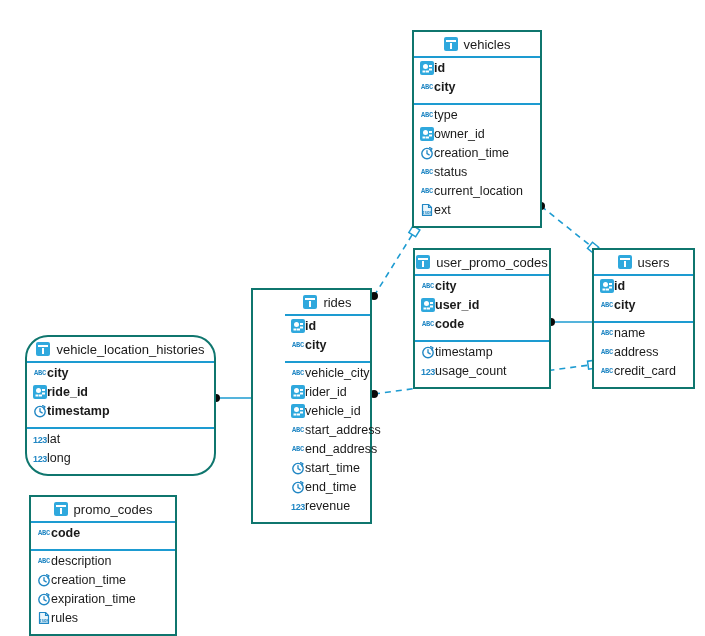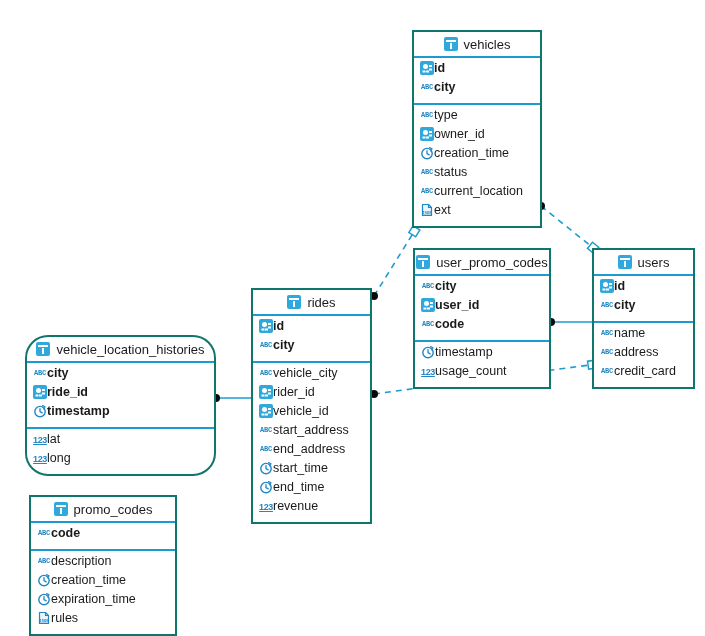--- a/index.html
+++ b/index.html
@@ -122,21 +122,20 @@
   }
   
   .ico-123 {
     color: #2187c4;
     font-family: "Liberation Sans", sans-serif;
     font-size: 9px;
     font-weight: bold;
     letter-spacing: -0.4px;
     line-height: 16px;
     text-align: center;
-    text-decoration: underline;
   }
   
   .ico-clock svg { display: block; }
   
   .ico-json svg { display: block; }
 
   .title-text { display: inline-block; }
 </style>
 </head>
 <body>
@@ -282,21 +281,21 @@
           <div class="field-row">
             <span class="ico ico-abc">ABC</span>
             <span class="fname">address</span>
           </div>
           <div class="field-row">
             <span class="ico ico-abc">ABC</span>
             <span class="fname">credit_card</span>
           </div>
         </div>
       </div>
-      <div class="table-node" style="left: 251px; top: 288px; width: 121px;">
+      <div class="table-node" style="left: 251px; top: 288px; width: 121px; padding-left: 32px;">
         <div class="tbl-title">
           <span class="ico ico-table"></span>
           <span class="title-text">rides</span>
         </div>
         <div class="field-group">
           <div class="field-row pk">
             <span class="ico ico-idcard"></span>
             <span class="fname">id</span>
           </div>
           <div class="field-row pk">

